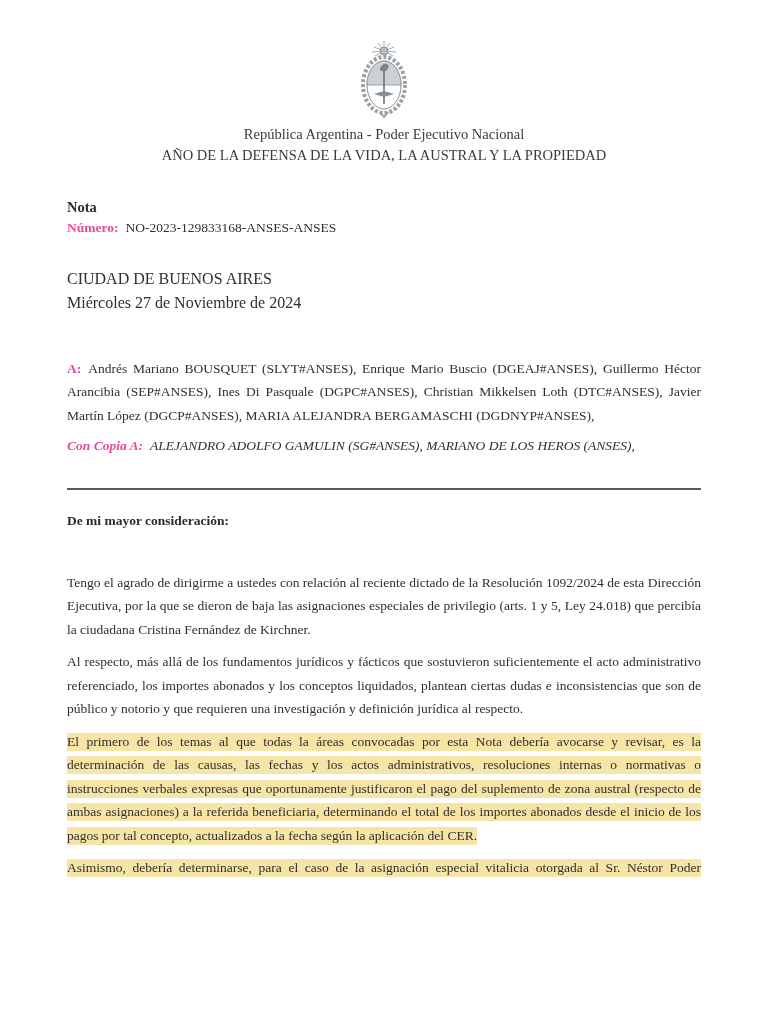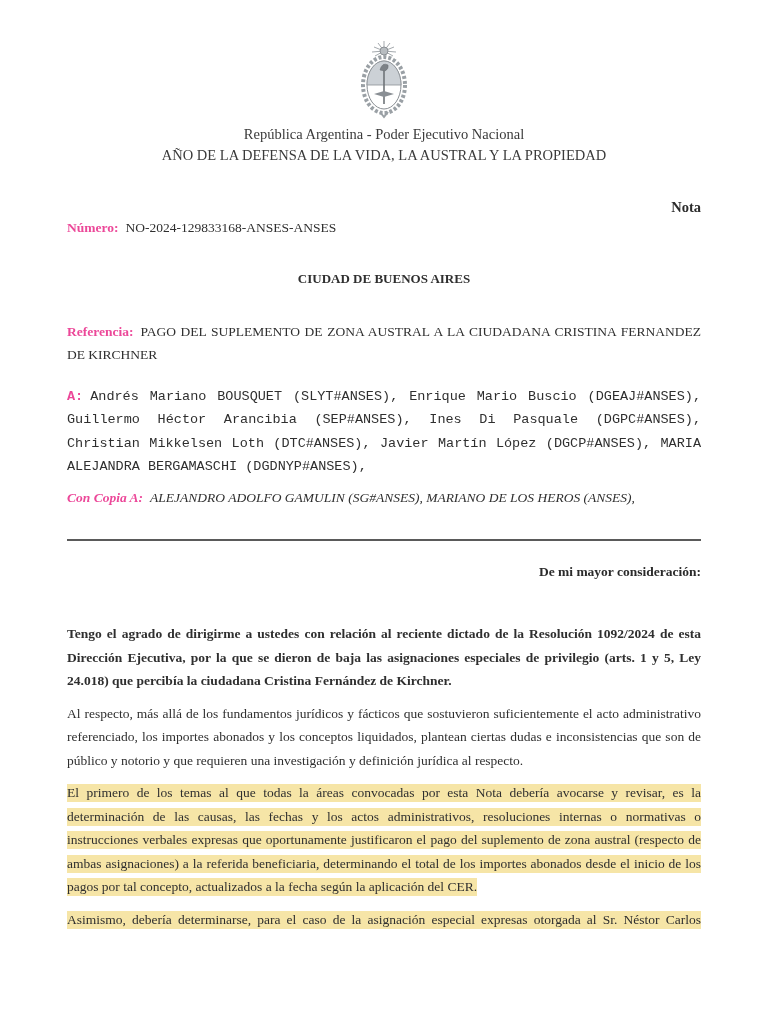--- a/index.html
+++ b/index.html
@@ -25,65 +25,63 @@
     margin: 40px auto 4px auto;
     display: block;
   }
   .hdr-line {
     text-align: center;
     font-size: 14.5px;
     line-height: 21px;
     color: #3a3a3a;
   }
   .doc-type {
-    text-align: right;
+    text-align: left;
     font-size: 14.5px;
     font-weight: bold;
     margin-top: 33px;
     color: #2b2b2b;
   }
   .numero {
     margin-top: 57px;
     font-size: 13.5px;
   }
   .lbl {
     font-weight: bold;
     margin-right: 7px;
     color: #ec4899;
   }
   .place-date {
     margin-top: 27px;
-    text-align: center;
-    font-size: 13px;
+    text-align: left;
+    font-size: 16px;
     line-height: 24px;
-    font-weight: bold;
   }
   .para {
     font-size: 13.5px;
     line-height: 23.5px;
     text-align: justify;
     margin: 0;
   }
   .referencia { margin-top: 29px; }
-  .to-block   { margin-top: 18px; font-family: Liberation Mono, monospace; }
+  .to-block   { margin-top: 42px; }
   .cc-block   { margin-top: 7px; font-style: italic; }
   .rule {
     border: none;
     border-top: 2px solid #5a5a5a;
     margin: 30px 0 0 0;
   }
   .salutation {
     margin-top: 23px;
     font-size: 13.5px;
     font-weight: bold;
     color: #2b2b2b;
-    text-align: right;
   }
   .body-para { margin-top: 9px; }
-  .body-first { margin-top: 42px; font-weight: bold; }
+  .body-first { margin-top: 42px; }
   mark.hl {
     background: var(--hl, #f6e5a7);
     color: inherit;
     padding: 1px 0 2px 0;
     margin-top: 12px;
   }
   .force-justify {
     text-align-last: justify;
   }
 </style>
@@ -121,44 +119,42 @@
 
     <path d="M 38 72 L 42 77 L 46 72" fill="none" stroke="#9aa0a5" stroke-width="2"></path>
   </svg>
 
   <div class="hdr-line">República Argentina - Poder Ejecutivo Nacional</div>
   <div class="hdr-line">AÑO DE LA DEFENSA DE LA VIDA, LA AUSTRAL Y LA PROPIEDAD</div>
 
   <div class="doc-type">Nota</div>
 
   <p class="para numero">
-    <span class="lbl">Número:</span><span>NO-2024-129833168-ANSES-ANSES</span>
+    <span class="lbl">Número:</span><span>NO-2023-129833168-ANSES-ANSES</span>
   </p>
 
   <div class="place-date">
     <div>CIUDAD DE BUENOS AIRES</div>
+    <div>Miércoles 27 de Noviembre de 2024</div>
   </div>
 
-  <p class="para referencia">
-    <span class="lbl">Referencia:</span><span>PAGO DEL SUPLEMENTO DE ZONA AUSTRAL A LA CIUDADANA CRISTINA FERNANDEZ DE KIRCHNER</span>
-  </p>
 
   <p class="para to-block">
     <span class="lbl">A:</span><span>Andrés Mariano BOUSQUET (SLYT#ANSES), Enrique Mario Buscio (DGEAJ#ANSES), Guillermo Héctor Arancibia (SEP#ANSES), Ines Di Pasquale (DGPC#ANSES), Christian Mikkelsen Loth (DTC#ANSES), Javier Martín López (DGCP#ANSES), MARIA ALEJANDRA BERGAMASCHI (DGDNYP#ANSES),</span>
   </p>
 
   <p class="para cc-block">
     <span class="lbl">Con Copia A:</span><span>ALEJANDRO ADOLFO GAMULIN (SG#ANSES), MARIANO DE LOS HEROS (ANSES),</span>
   </p>
 
   <hr class="rule">
 
   <p class="salutation">De mi mayor consideración:</p>
 
   <p class="para body-para body-first">Tengo el agrado de dirigirme a ustedes con relación al reciente dictado de la Resolución 1092/2024 de esta Dirección Ejecutiva, por la que se dieron de baja las asignaciones especiales de privilegio (arts. 1 y 5, Ley 24.018) que percibía la ciudadana Cristina Fernández de Kirchner.</p>
 
   <p class="para body-para">Al respecto, más allá de los fundamentos jurídicos y fácticos que sostuvieron suficientemente el acto administrativo referenciado, los importes abonados y los conceptos liquidados, plantean ciertas dudas e inconsistencias que son de público y notorio y que requieren una investigación y definición jurídica al respecto.</p>
 
   <p class="para body-para"><mark class="hl">El primero de los temas al que todas la áreas convocadas por esta Nota debería avocarse y revisar, es la determinación de las causas, las fechas y los actos administrativos, resoluciones internas o normativas o instrucciones verbales expresas que oportunamente justificaron el pago del suplemento de zona austral (respecto de ambas asignaciones) a la referida beneficiaria, determinando el total de los importes abonados desde el inicio de los pagos por tal concepto, actualizados a la fecha según la aplicación del CER.</mark></p>
 
-  <p class="para body-para force-justify"><mark class="hl">Asimismo, debería determinarse, para el caso de la asignación especial expresas otorgada al Sr. Néstor Carlos</mark></p>
+  <p class="para body-para force-justify"><mark class="hl">Asimismo, debería determinarse, para el caso de la asignación especial vitalicia otorgada al Sr. Néstor Poder</mark></p>
 
 </div>
 
 </body></html>

